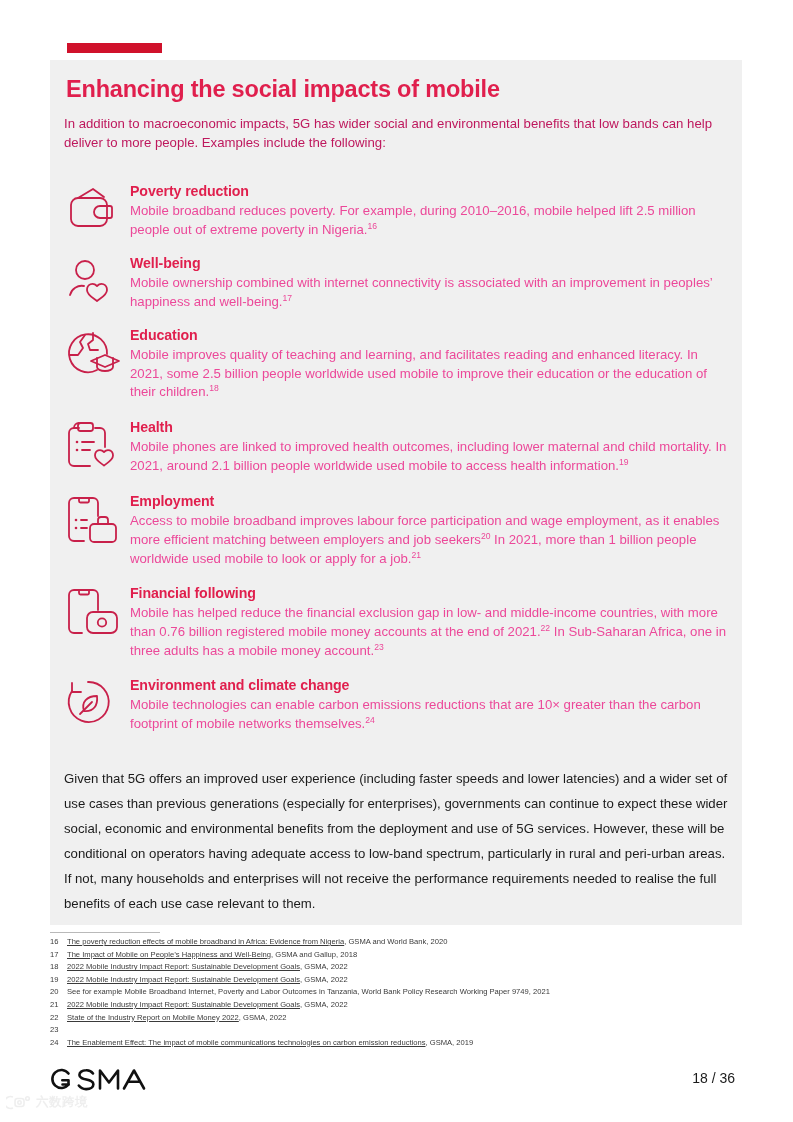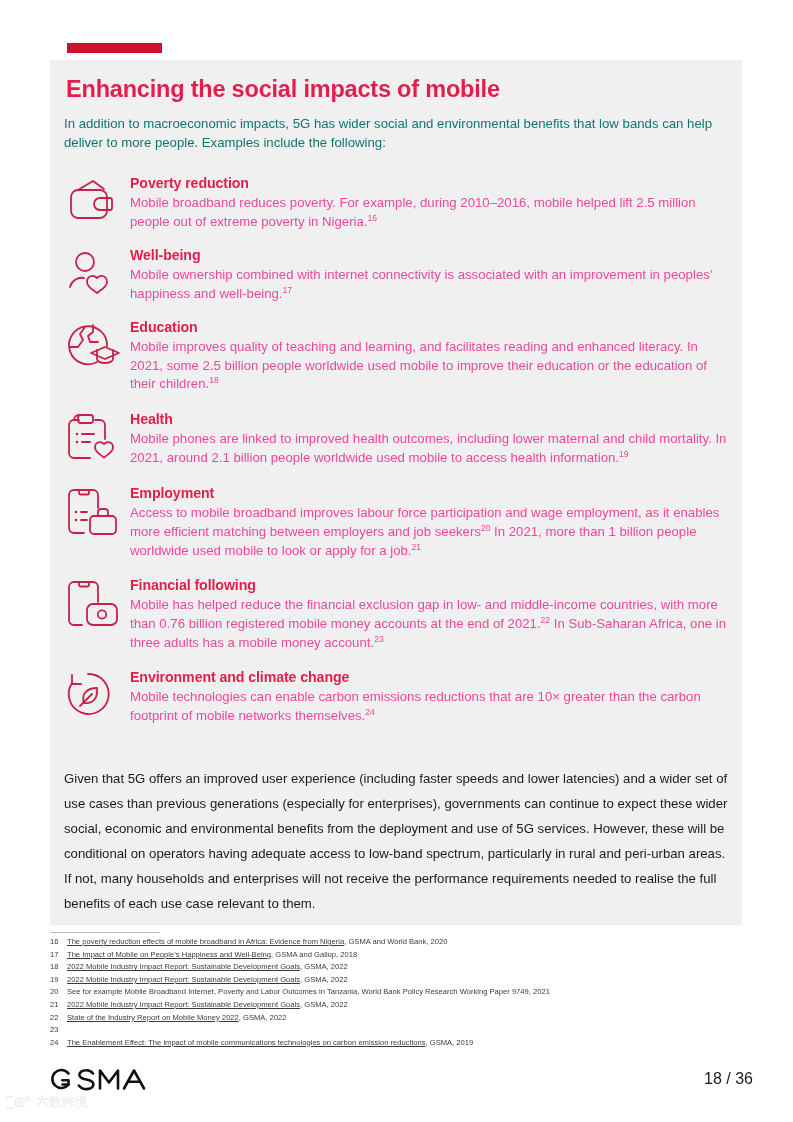--- a/index.html
+++ b/index.html
@@ -45,28 +45,28 @@
     color: #e01f4d;
   }
 
   .intro {
     position: absolute;
     left: 64px;
     top: 115px;
     width: 660px;
     font-size: 13.2px;
     line-height: 18.6px;
-    color: #0f766e;
+    color: #be185d;
   }
 
   
   .items {
     position: absolute;
     left: 64px;
-    top: 174px;
+    top: 182px;
     width: 668px;
   }
   .item {
     position: relative;
     display: flex;
     align-items: flex-start;
     margin-bottom: 14px;
   }
   .item-icon {
     width: 58px;
@@ -142,23 +142,23 @@
   }
 
   
   .footer-logo {
     position: absolute;
     left: 48px;
     top: 1066px;
   }
   .page-number {
     position: absolute;
-    right: 40px;
+    right: 58px;
     top: 1070px;
-    font-size: 16px;
+    font-size: 14px;
     color: #1b1b1b;
     margin-left: 27px;
   }
   .watermark {
     position: absolute;
     left: 6px;
     top: 1094px;
     display: flex;
     align-items: center;
     gap: 4px;

